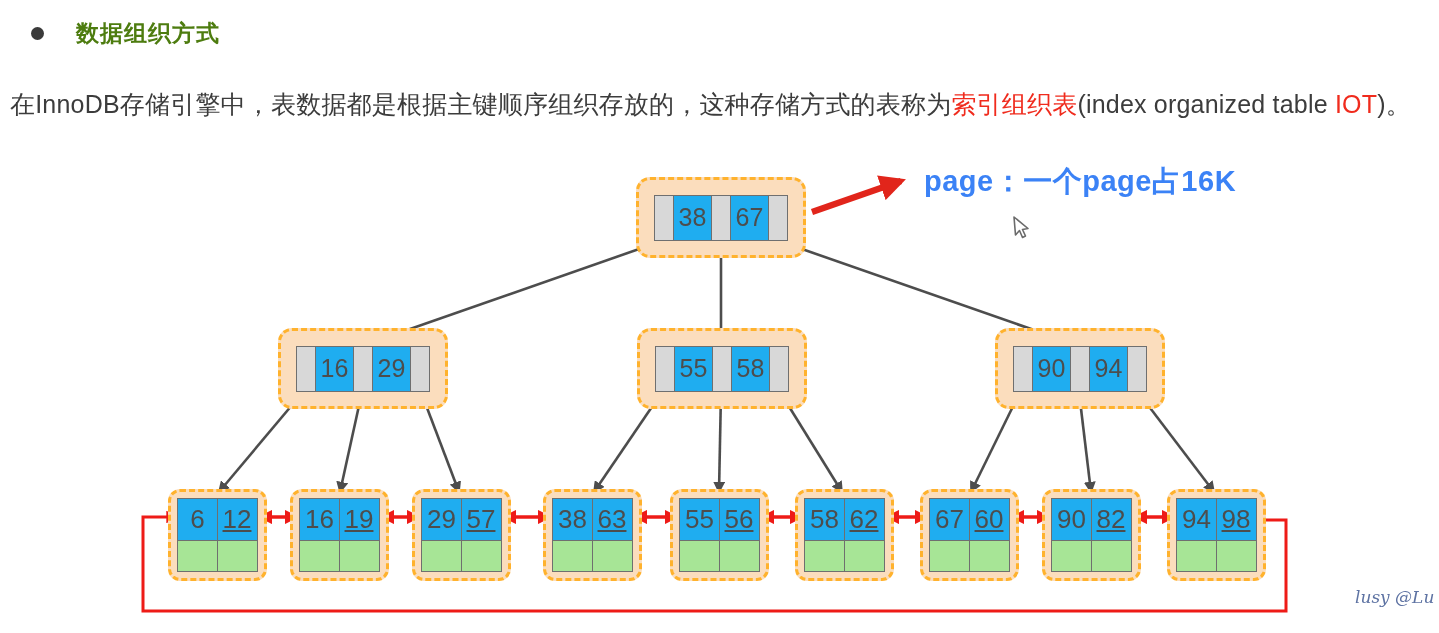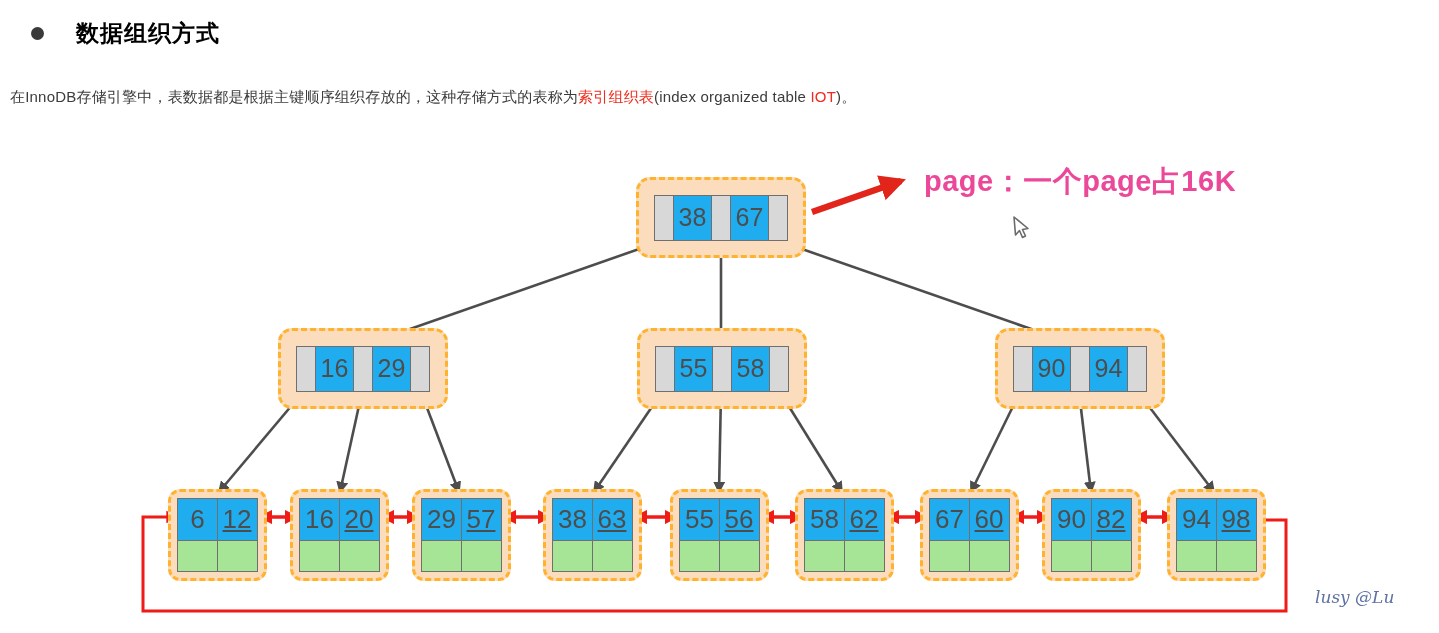--- a/index.html
+++ b/index.html
@@ -2,24 +2,24 @@
 <html><head>
 <meta charset="utf-8">
 <style>
   * { margin:0; padding:0; box-sizing:border-box; }
   html,body { width:1439px; height:633px; background:#ffffff; overflow:hidden;
               font-family:"Liberation Sans","DejaVu Sans",sans-serif; }
   .abs { position:absolute; }
 
   
   #bullet { left:31px; top:27px; width:13px; height:13px; border-radius:50%; background:#3a3a3a; }
-  #title  { left:76px; top:18px; font-size:23px; font-weight:700; color:#000000; letter-spacing:1px; }
-
-  
-  #intro { left:10px; top:88px; font-size:15px; color:#3c3c3c; white-space:nowrap; letter-spacing:0.2px; }
+  #title  { left:76px; top:18px; font-size:23px; font-weight:700; color:#4d7c0f; letter-spacing:1px; }
+
+  
+  #intro { left:10px; top:88px; font-size:25px; color:#3c3c3c; white-space:nowrap; letter-spacing:0.2px; }
   #intro .red { color:#f02b1d; }
 
   
   #arrows { left:0; top:0; pointer-events:none; }
 
   
   .inode { width:170px; height:81px; background:#fbddbd; border:3px dashed #ffb22d;
            border-radius:14px; display:flex; align-items:center; justify-content:center; }
   .inode-box { display:flex; height:46px; }
   .cell { border:1.5px solid #6f6f6f; display:flex; align-items:center; justify-content:center;
@@ -33,24 +33,24 @@
           border-radius:12px; display:flex; align-items:center; justify-content:center; }
   .leaf-grid { width:81px; }
   .leaf-row { display:flex; }
   .leaf-row + .leaf-row { margin-top:-1.5px; }
   .lcell { width:41px; border:1.5px solid #6f6f6f; display:flex; align-items:center; justify-content:center; }
   .lcell + .lcell { margin-left:-1.5px;text-decoration:underline; }
   .lkey { height:44px; background:#1fadf0; font-size:26px; color:#4d4d4d; }
   .ldata { height:32px; background:#a7e596; }
 
   
-  #annotation { left:924px; top:162px; font-size:29px; font-weight:700; color:#ec4899; letter-spacing:0.5px; }
-
-  
-  #watermark { left:1315px; top:587px; font-size:17px; font-style:italic; color:#5e73a3;
+  #annotation { left:924px; top:162px; font-size:29px; font-weight:700; color:#3b82f6; letter-spacing:0.5px; }
+
+  
+  #watermark { left:1355px; top:587px; font-size:17px; font-style:italic; color:#5e73a3;
                font-family:"DejaVu Serif",serif; }
 </style>
 </head>
 <body>
 
 <div id="bullet" class="abs"></div>
 <div id="title" class="abs">数据组织方式</div>
 
 <p id="intro" class="abs"><span>在InnoDB存储引擎中，表数据都是根据主键顺序组织存放的，这种存储方式的表称为</span><span class="red">索引组织表</span><span>(index organized table </span><span class="red">IOT</span><span>)。</span></p>
 
@@ -151,21 +151,21 @@
       <div class="lcell ldata"></div>
       <div class="lcell ldata"></div>
     </div>
   </div>
 </div>
 
 <div class="leaf abs" style="left:290px;top:489px">
   <div class="leaf-grid">
     <div class="leaf-row">
       <div class="lcell lkey">16</div>
-      <div class="lcell lkey">20</div>
+      <div class="lcell lkey">19</div>
     </div>
     <div class="leaf-row">
       <div class="lcell ldata"></div>
       <div class="lcell ldata"></div>
     </div>
   </div>
 </div>
 
 <div class="leaf abs" style="left:412px;top:489px">
   <div class="leaf-grid">

